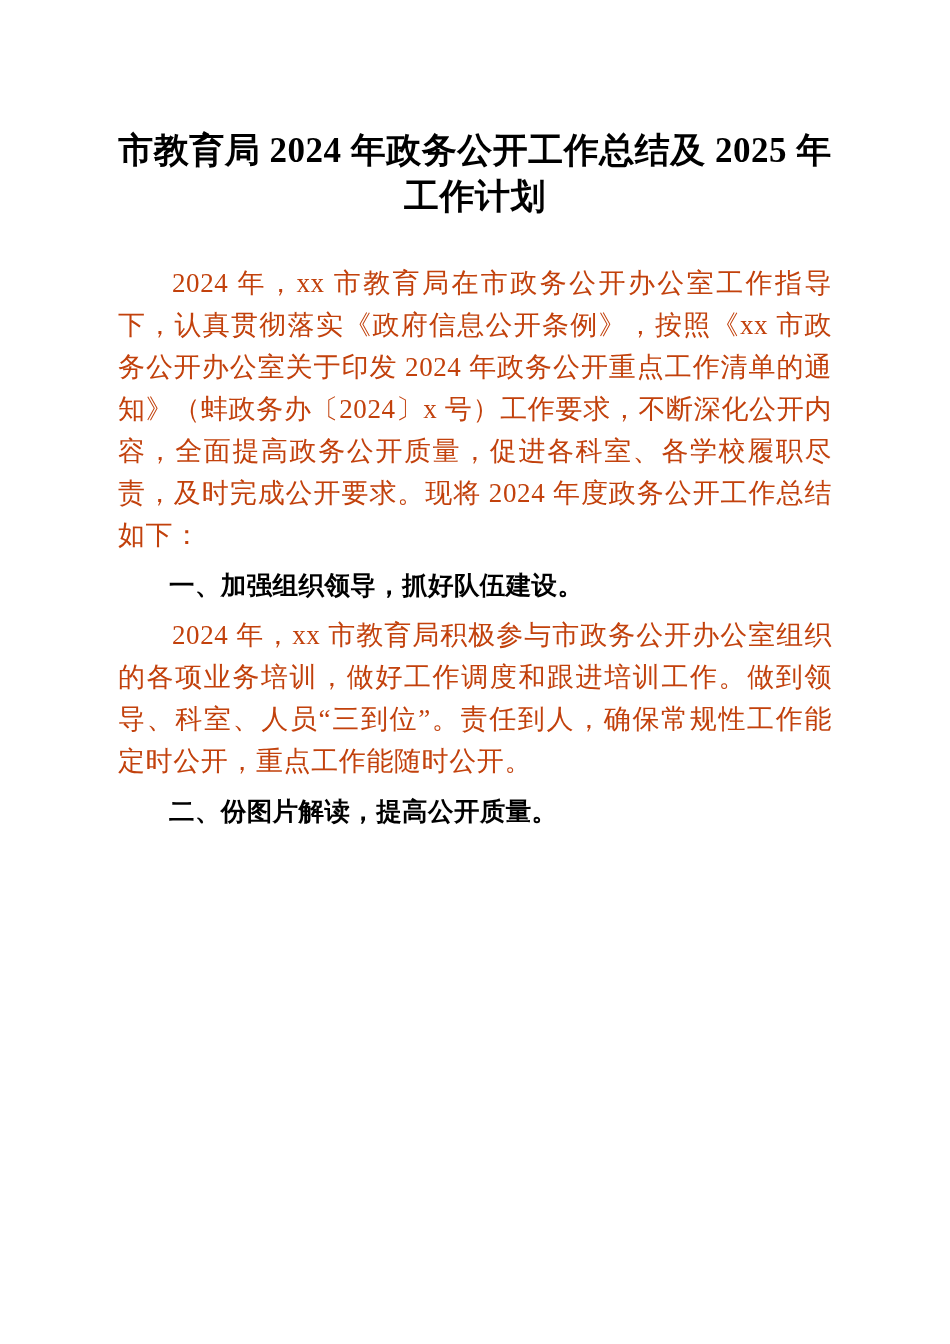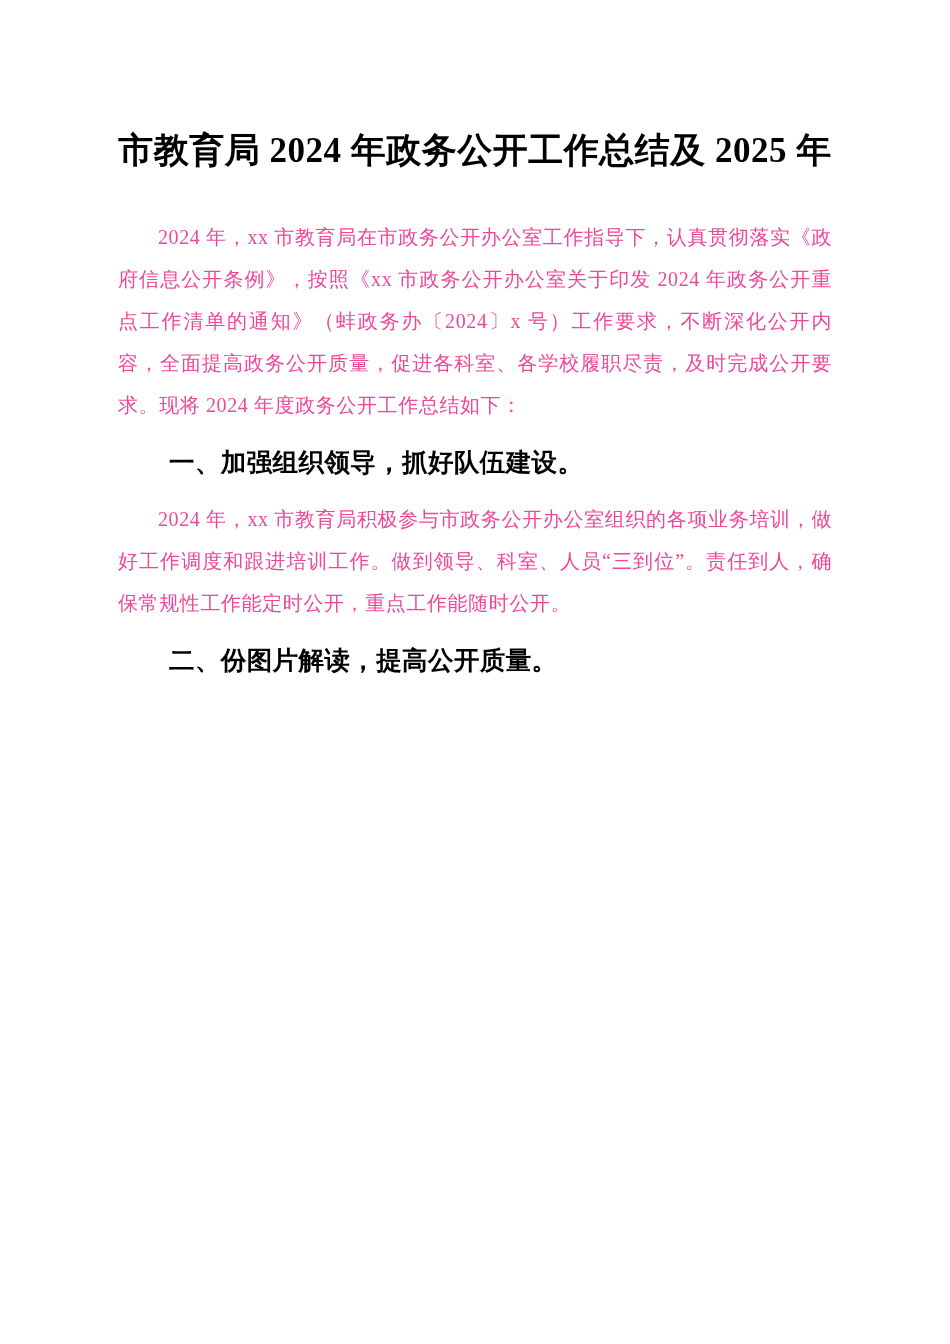--- a/index.html
+++ b/index.html
@@ -45,56 +45,57 @@
   }
 
   
   .body-block {
     margin-top: 42px;
   }
 
   p.para {
     margin: 0;
     font-family: "Liberation Serif", "DejaVu Serif", serif;
-    font-size: 20px;
+    font-size: 27px;
     line-height: 42px;
     text-align: justify;
     text-justify: inter-ideograph;
     text-indent: 2em;
     letter-spacing: 0.6px;
-    color: #ec4899;
+    color: #c2410c;
     word-break: break-all;
   }
 
   p.heading {
     margin: 0;
     font-family: "Liberation Sans", "DejaVu Sans", sans-serif;
     font-weight: bold;
     font-size: 25.5px;
     line-height: 42px;
     text-indent: 2em;
     letter-spacing: 0.4px;
     color: #000000;
   }
 
   
   p.para + p.para,
   p.para + p.heading,
   p.heading + p.para {
-    margin-top: 15px;
+    margin-top: 8px;
   }
 </style>
 </head>
 <body>
 
 <div class="page">
   <div class="content">
 
     <h1 class="doc-title">
       <span>市教育局 2024 年政务公开工作总结及 2025 年</span><br>
+      <span>工作计划</span>
     </h1>
 
     <div class="body-block">
       <p class="para">2024 年，xx 市教育局在市政务公开办公室工作指导下，认真贯彻落实《政府信息公开条例》，按照《xx 市政务公开办公室关于印发 2024 年政务公开重点工作清单的通知》（蚌政务办〔2024〕x 号）工作要求，不断深化公开内容，全面提高政务公开质量，促进各科室、各学校履职尽责，及时完成公开要求。现将 2024 年度政务公开工作总结如下：</p>
       <p class="heading">一、加强组织领导，抓好队伍建设。</p>
       <p class="para">2024 年，xx 市教育局积极参与市政务公开办公室组织的各项业务培训，做好工作调度和跟进培训工作。做到领导、科室、人员“三到位”。责任到人，确保常规性工作能定时公开，重点工作能随时公开。</p>
       <p class="heading">二、份图片解读，提高公开质量。</p>
     </div>
 
   </div>

